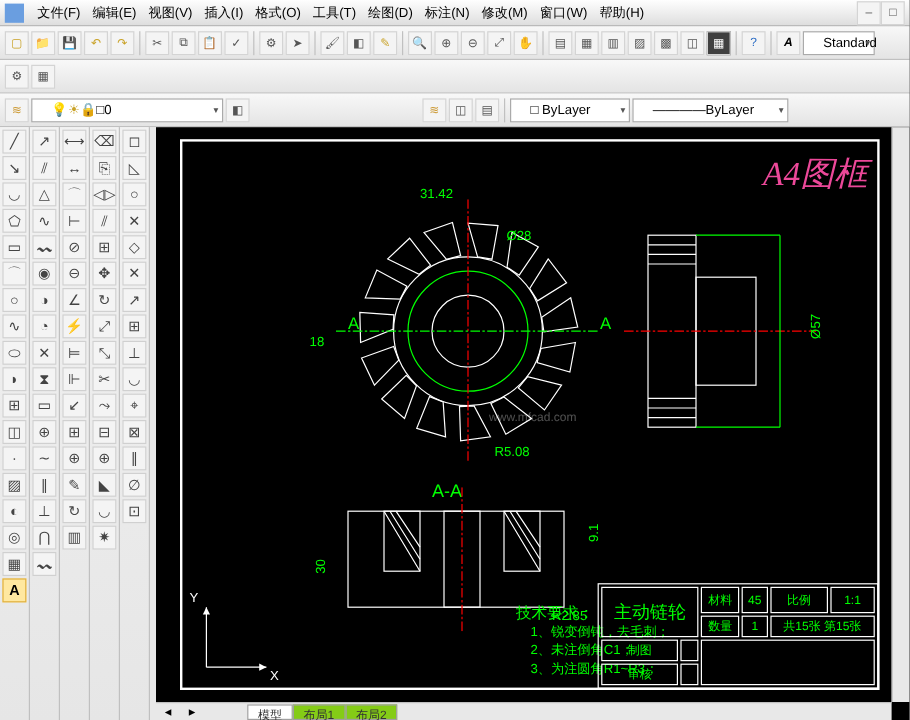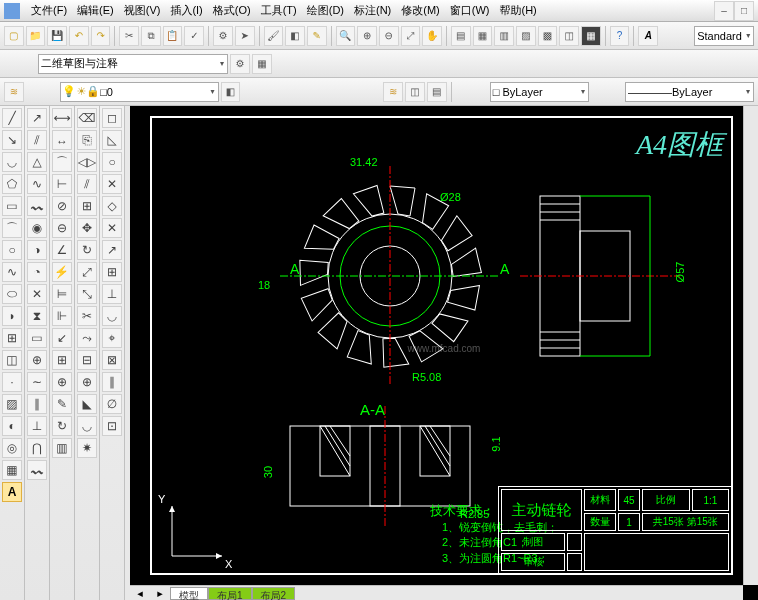--- a/index.html
+++ b/index.html
@@ -7,42 +7,42 @@
 
 
 .menubar { height: 22px; background: linear-gradient(#fefefe,#dedede); display: flex; align-items: center; padding: 0 4px; border-bottom: 1px solid #b0b0b0; }
 .app-icon { width: 16px; height: 16px; background: #6a9ee0; margin-right: 6px; }
 .menuitem { padding: 2px 5px; cursor: default; text-align: center; }
 
 
 .toolbar { height: 28px; background: linear-gradient(#f8f8f8,#e4e4e4); display: flex; align-items: center; padding: 0 4px; border-bottom: 1px solid #c0c0c0; gap: 2px; }
 .tb-btn { width: 20px; height: 20px; background: #f4f4f4; border: 1px solid #d4d4d4; display: flex; align-items: center; justify-content: center; cursor: default; font-size: 10px; color: #555; }
 .tb-sep { width: 1px; height: 20px; background: #c0c0c0; margin: 0 2px; }
-.tb-select { height: 20px; background: #fff; border: 1px solid #aaa; padding: 0 14px 0 2px; display: flex; align-items: center; position: relative; margin-left: 34px; }
+.tb-select { height: 20px; background: #fff; border: 1px solid #aaa; padding: 0 14px 0 16px; display: flex; align-items: center; position: relative; }
 .tb-select::after { content: "▾"; position: absolute; right: 3px; font-size: 8px; color: #555; }
 
 
 .left-panel { position: absolute; left: 0; top: 106px; bottom: 0; width: 130px; background: #e8e8e8; display: flex; }
 .palette { width: 25px; background: linear-gradient(#f2f2f2,#e6e6e6); border-right: 1px solid #c0c0c0; display: flex; flex-direction: column; align-items: center; padding-top: 2px; gap: 2px; }
 .p-btn { width: 20px; height: 20px; background: #f4f4f4; border: 1px solid #d0d0d0; display: flex; align-items: center; justify-content: center; font-size: 12px; color: #444; cursor: default; }
 .p-btn.sel { background: #ffe8a0; border-color: #e0b040; }
 
 
 .canvas-wrap { position: absolute; left: 130px; top: 106px; right: 0; bottom: 0; background: #000; }
 .canvas { position: absolute; inset: 0; }
 
 
 .scroll-v { position: absolute; right: 0; top: 0; bottom: 15px; width: 15px; background: #e8e8e8; border-left: 1px solid #c0c0c0; }
 .scroll-h { position: absolute; left: 0; right: 15px; bottom: 0; height: 15px; background: #e8e8e8; border-top: 1px solid #c0c0c0; display: flex; align-items: center; }
 .tab { padding: 1px 8px; background: #84cc16; border: 1px solid #a0a0a0; height: 13px; font-size: 10px; color:#333; }
-.tab.active { background: #fff; }
+.tab.active { background: #fff; margin-left: 36px; }
 
 
 .frame-border { position: absolute; left: 20px; top: 10px; right: 25px; bottom: 25px; border: 2px solid #fff; }
-.title-A4 { position: absolute; right: 35px; top: 20px; color: #5eead4; font-size: 28px; font-style: italic; font-family: "KaiTi", serif; }
+.title-A4 { position: absolute; right: 35px; top: 20px; color: #ec4899; font-size: 28px; font-style: italic; font-family: "KaiTi", serif; }
 .dim-text { color: #0f0; font-size: 11px; position: absolute; }
 
 
 .titleblock { position: absolute; right: 26px; bottom: 26px; width: 234px; height: 68px; border: 1px solid #fff; }
 .titleblock td { border: 1px solid #fff; color: #0f0; font-size: 10px; padding: 1px 2px; text-align: center; }
 
 
 .watermark { position: absolute; left: 50%; top: 42%; transform: translate(-50%,-50%); color: rgba(200,200,200,0.45); font-size: 30px; font-weight: bold; font-style: italic; pointer-events: none; white-space: nowrap; }
 .watermark-sub { position: absolute; left: 50%; top: 49%; transform: translate(-50%,-50%); color: rgba(200,200,200,0.4); font-size: 10px; pointer-events: none; }
 
@@ -109,21 +109,20 @@
   <div class="tb-btn">◫</div>
   <div class="tb-btn" style="background:#404040;color:#fff">▦</div>
   <div class="tb-sep"></div>
   <div class="tb-btn" style="color:#2b6cc4">?</div>
   <div class="tb-sep"></div>
   <div class="tb-btn" style="font-style:italic;font-weight:bold;color:#000">A</div>
   <div class="tb-select" style="width:60px">Standard</div>
 </div>
 
 <div class="toolbar">
-  <div class="tb-select" style="width:190px">二维草图与注释</div>
   <div class="tb-btn">⚙</div>
   <div class="tb-btn">▦</div>
 </div>
 
 <div class="toolbar">
   <div class="tb-btn" style="color:#c93">≋</div>
   <div class="tb-select" style="width:160px">
     <span style="color:#c9a227">💡</span>
       <span style="color:#c9a227">☀</span>
       <span style="color:#888">🔒</span>
@@ -263,21 +262,21 @@
           <path d="M110,20 L118,48 L130,50 L135,22 Z" transform="rotate(264 110 110)"></path>
           <path d="M110,20 L118,48 L130,50 L135,22 Z" transform="rotate(288 110 110)"></path>
           <path d="M110,20 L118,48 L130,50 L135,22 Z" transform="rotate(312 110 110)"></path>
           <path d="M110,20 L118,48 L130,50 L135,22 Z" transform="rotate(336 110 110)"></path>
         </g>
         <line x1="110" y1="0" x2="110" y2="220" stroke="#f00" stroke-dasharray="8 2 2 2"></line>
         <line x1="0" y1="110" x2="220" y2="110" stroke="#0f0" stroke-dasharray="8 2 2 2"></line>
       </g>
     </svg>
     <div class="dim-text" style="left:220px;top:50px">31.42</div>
-    <div class="dim-text" style="left:310px;top:85px">Ø28</div>
+    <div class="dim-text" style="left:292px;top:85px">Ø28</div>
     <div class="dim-text" style="left:128px;top:173px">18</div>
     <div class="dim-text" style="left:160px;top:155px;font-size:14px">A</div>
     <div class="dim-text" style="left:370px;top:155px;font-size:14px">A</div>
     <div class="dim-text" style="left:282px;top:265px">R5.08</div>
 
     <svg class="sideview" viewBox="0 0 160 200">
       <g stroke="#fff" stroke-width="1" fill="none">
         <rect x="20" y="20" width="40" height="160"></rect>
         <rect x="60" y="55" width="50" height="90"></rect>
         <line x1="20" y1="28" x2="60" y2="28"></line>

